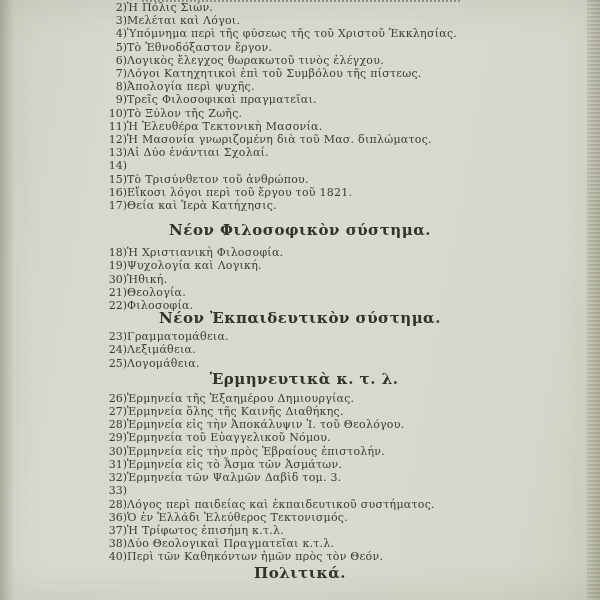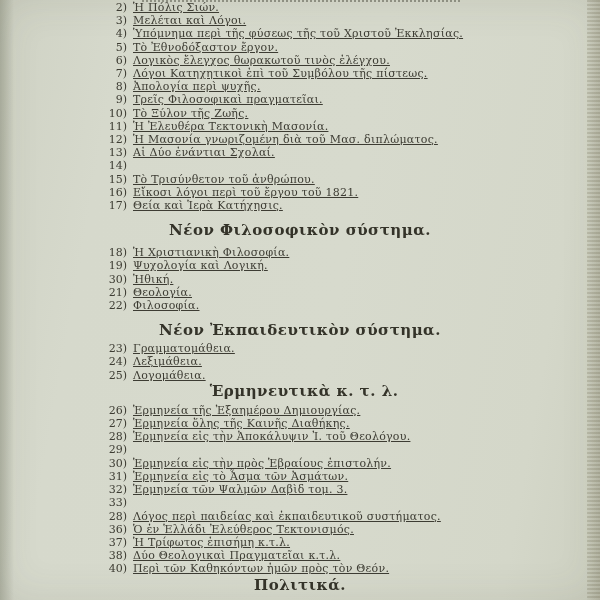--- a/index.html
+++ b/index.html
@@ -29,28 +29,28 @@
     border-top:2px dotted rgba(62,61,50,0.45);
     overflow:hidden;
   }
   .content { position:absolute; left:0; top:1px; width:600px; }
   .row {
     display:flex; align-items:baseline;
     font-size:11px; line-height:13.2px;
     padding-left:100px; white-space:nowrap;
   }
   .num { flex:none; width:27px; text-align:right; }
-  .label { margin-left:6px; letter-spacing:0.25px;text-decoration:underline; }
+  .label { letter-spacing:0.25px; }
   .heading {
     text-align:center; font-weight:bold;
     font-size:15px; line-height:13px; letter-spacing:0.5px;
     color:#343329;
   }
   .sec-h1 { margin-top:12px; margin-bottom:9px; }
-  .sec-h2 { margin-top:12px;  margin-bottom:5px; }
+  .sec-h2 { margin-top:0;  margin-bottom:5px; }
   .sec-h3 { margin-top:3px;  margin-bottom:6px;padding-left:8px; }
   .sec-h4 { margin-top:3px; }
 </style>
 </head>
 <body>
 
 <div class="page">
   <div class="remnant"></div>
   <div class="content">
       <div class="row">
@@ -158,20 +158,21 @@
       <div class="row">
         <span class="num">27)</span>
         <span class="label">Ἑρμηνεία ὅλης τῆς Καινῆς Διαθήκης.</span>
       </div>
       <div class="row">
         <span class="num">28)</span>
         <span class="label">Ἑρμηνεία εἰς τὴν Ἀποκάλυψιν Ἰ. τοῦ Θεολόγου.</span>
       </div>
       <div class="row">
         <span class="num">29)</span>
+        <span class="label">Ἑρμηνεία τοῦ Εὐαγγελικοῦ Νόμου.</span>
       </div>
       <div class="row">
         <span class="num">30)</span>
         <span class="label">Ἑρμηνεία εἰς τὴν πρὸς Ἑβραίους ἐπιστολήν.</span>
       </div>
       <div class="row">
         <span class="num">31)</span>
         <span class="label">Ἑρμηνεία εἰς τὸ Ἆσμα τῶν Ἀσμάτων.</span>
       </div>
       <div class="row">

